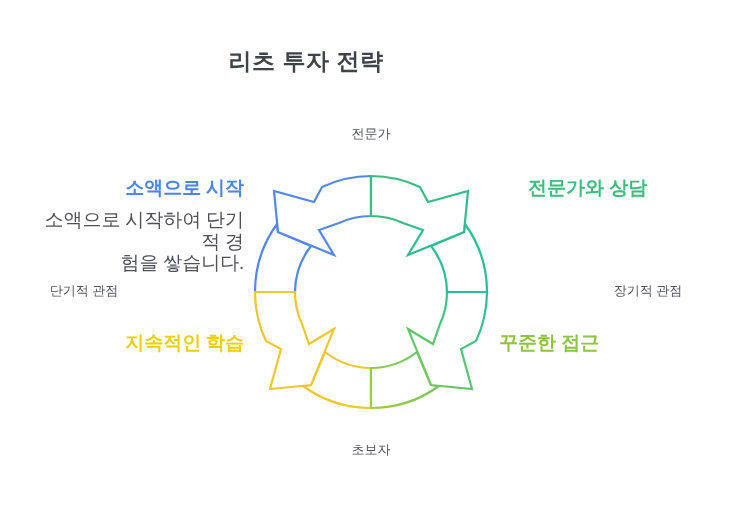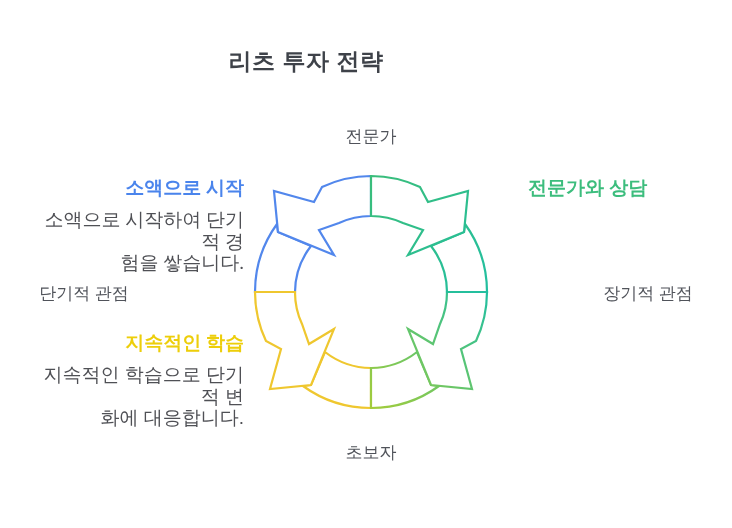--- a/index.html
+++ b/index.html
@@ -6,21 +6,21 @@
   body{
     width:732px;height:528px;position:relative;overflow:hidden;
     font-family:"Liberation Sans", sans-serif;
     -webkit-font-smoothing:antialiased;
   }
   .page-title{
     position:absolute;top:46px;left:0;width:612px;text-align:center;
     font-size:23px;font-weight:bold;color:#3e4249;letter-spacing:.5px;
   }
   .axis-label{
-    position:absolute;font-size:17px;color:#50535a;text-align:center;width:160px;
+    position:absolute;font-size:13px;color:#50535a;text-align:center;width:160px;
   }
   .axis-top{top:125px;left:291px;}
   .axis-bottom{top:441px;left:291px;}
   .axis-left{top:282px;left:4px;}
   .axis-right{top:282px;left:568px;}
   .diagram{position:absolute;left:221px;top:142px;width:300px;height:300px;}
   .qblock{position:absolute;width:214px;}
   .qblock .q-heading{font-size:19px;font-weight:bold;line-height:24px;}
   .qblock .q-body{
     margin-top:9px;font-size:19px;line-height:21.5px;color:#4f5055;
@@ -88,18 +88,17 @@
   <div class="q-body">소액으로 시작하여 단기적 경
 험을 쌓습니다.</div>
 </div>
 
 <div class="qblock q-tr">
   <div class="q-heading">전문가와 상담</div>
 </div>
 
 <div class="qblock q-bl">
   <div class="q-heading">지속적인 학습</div>
-  <div class="q-body">지속적인 학습으로 단기적 변
-화에 대응합니다.</div>
 </div>
 
 <div class="qblock q-br">
+  <div class="q-heading">꾸준한 접근</div>
 </div>
 
 </body></html>

